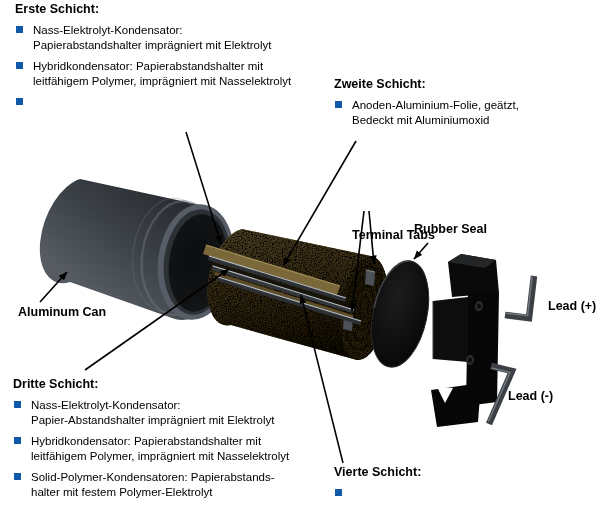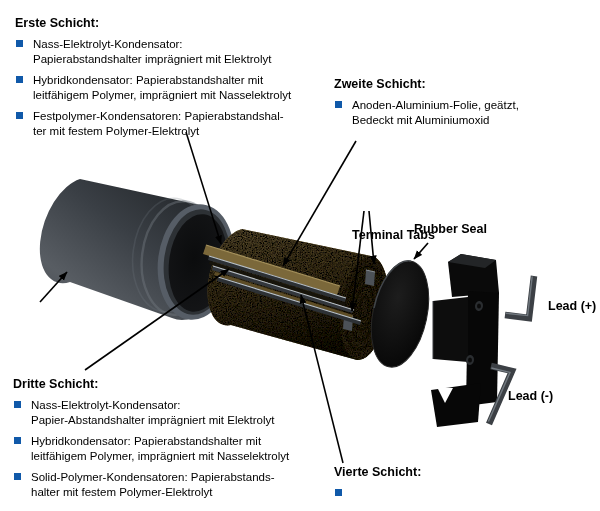--- a/index.html
+++ b/index.html
@@ -122,36 +122,34 @@
     <path class="leader" d="M 40,302 L 67,272" marker-end="url(#arrow)"></path>
     <path class="leader" d="M 186,132 L 221,244" marker-end="url(#arrow)"></path>
     <path class="leader" d="M 356,141 L 283,266" marker-end="url(#arrow)"></path>
     <path class="leader" d="M 85,370 L 229,269" marker-end="url(#arrow)"></path>
     <path class="leader" d="M 343,463 L 301,295" marker-end="url(#arrow)"></path>
     <path class="leader" d="M 364,211 L 352,311" marker-end="url(#arrow)"></path>
     <path class="leader" d="M 369,211 L 374,264" marker-end="url(#arrow)"></path>
     <path class="leader" d="M 428,243 L 414,259" marker-end="url(#arrow)"></path>
   </svg>
 
-  <div class="sec" style="left:15px;top:16px;width:312px;">
+  <div class="sec" style="left:15px;top:2px;width:312px;">
     <p class="sec-title">Erste Schicht:</p>
     <div class="item">
       <span class="sq" style="background-color: rgb(16, 89, 169);"></span>
       <span class="txt">Nass-Elektrolyt-Kondensator:
 Papierabstandshalter imprägniert mit Elektrolyt</span>
     </div>
     <div class="item">
       <span class="sq" style="background-color: rgb(16, 89, 169);"></span>
       <span class="txt">Hybridkondensator: Papierabstandshalter mit
 leitfähigem Polymer, imprägniert mit Nasselektrolyt</span>
     </div>
     <div class="item">
       <span class="sq" style="background-color: rgb(16, 89, 169);"></span>
-      <span class="txt">Festpolymer-Kondensatoren: Papierabstandshal-
-ter mit festem Polymer-Elektrolyt</span>
     </div>
   </div>
 
   <div class="sec" style="left:334px;top:77px;width:238px;">
     <p class="sec-title">Zweite Schicht:</p>
     <div class="item">
       <span class="sq" style="background-color: rgb(16, 89, 169);"></span>
       <span class="txt">Anoden-Aluminium-Folie, geätzt,
 Bedeckt mit Aluminiumoxid</span>
     </div>
@@ -176,18 +174,19 @@
     </div>
   </div>
 
   <div class="sec" style="left:334px;top:465px;width:262px;">
     <p class="sec-title">Vierte Schicht:</p>
     <div class="item">
       <span class="sq" style="background-color: rgb(16, 89, 169);"></span>
     </div>
   </div>
 
+  <div class="plabel" style="left:18px;top:305px;">Aluminum Can</div>
   <div class="plabel" style="left:352px;top:192px;margin-top:36px;">Terminal Tabs</div>
   <div class="plabel" style="left:414px;top:222px;">Rubber Seal</div>
   <div class="plabel" style="left:512px;top:299px;margin-left:36px;">Lead (+)</div>
   <div class="plabel" style="left:508px;top:389px;text-align:center;">Lead (-)</div>
 
 </div>
 
 </body></html>

